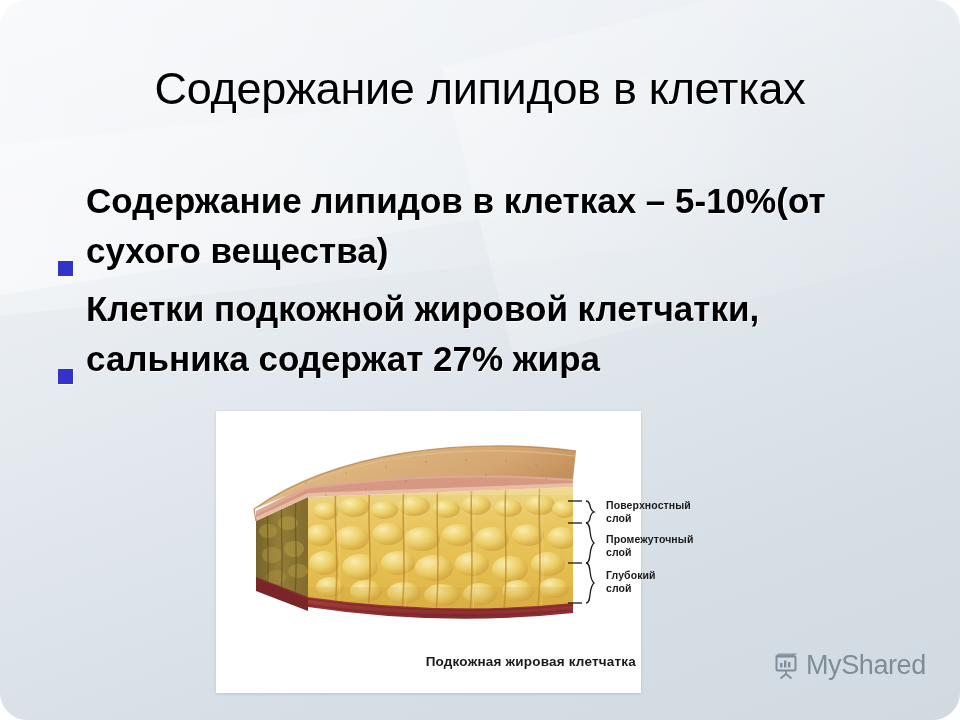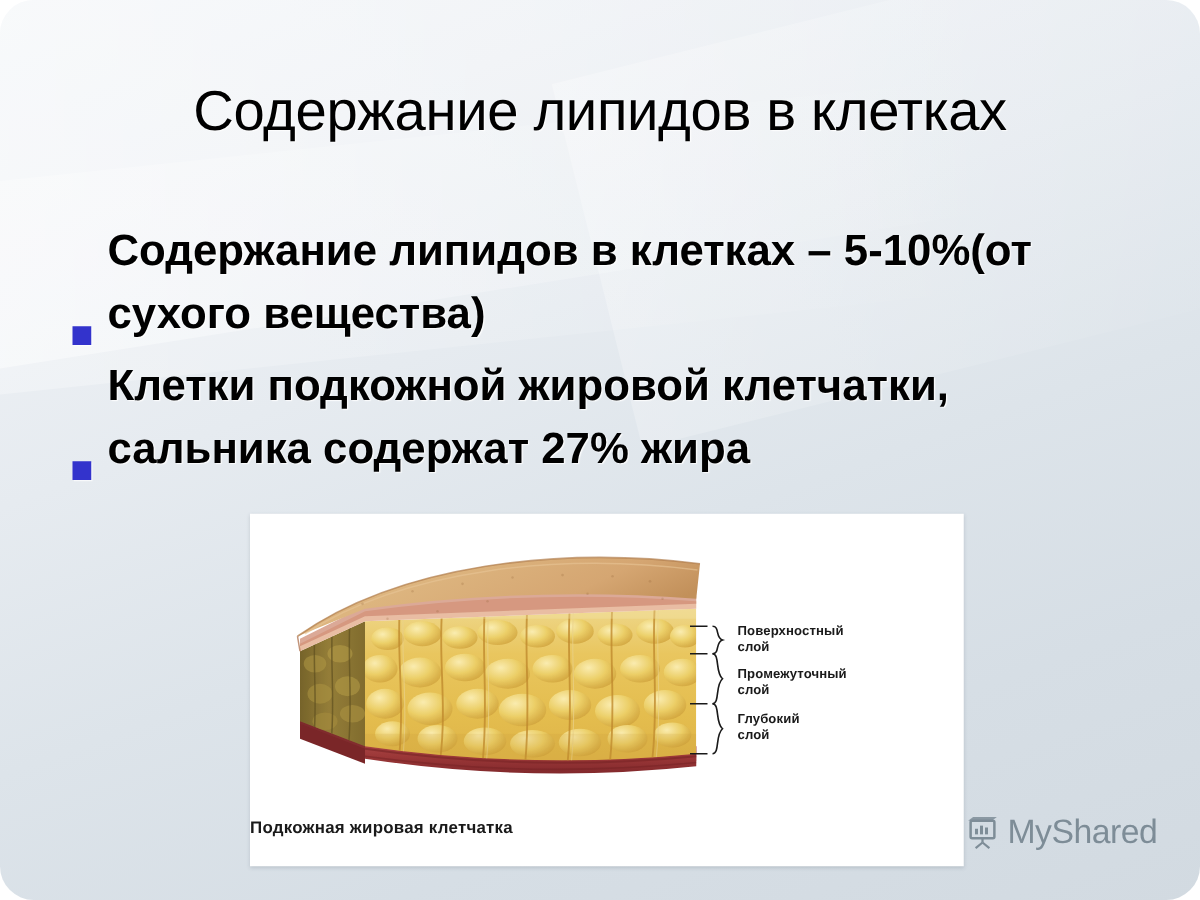--- a/index.html
+++ b/index.html
@@ -100,42 +100,42 @@
     font-size: 35px;
     line-height: 50px;
     font-weight: bold;
     color: #000000;
     text-shadow: 1px 1px 1px rgba(255,255,255,0.9);
   }
 
   
   #picture-panel {
     position: absolute;
-    left: 200px;
+    left: 216px;
     top: 411px;
-    width: 571px;
+    width: 425px;
     height: 282px;
     background: #ffffff;
     box-shadow: 0 1px 3px rgba(80,95,110,0.22);
   }
 
   #figure {
     position: absolute;
     left: 0;
     top: 0;
     width: 499px;
     height: 282px;
   }
 
   .fig-caption {
     position: absolute;
     left: 0;
     top: 243px;
     width: 420px;
-    text-align: left;
+    text-align: right;
     font-size: 13.5px;
     font-weight: bold;
     color: #1a1a1a;
     letter-spacing: 0.2px;
   }
 
   .layer-label {
     position: absolute;
     font-size: 10.5px;
     line-height: 13px;

